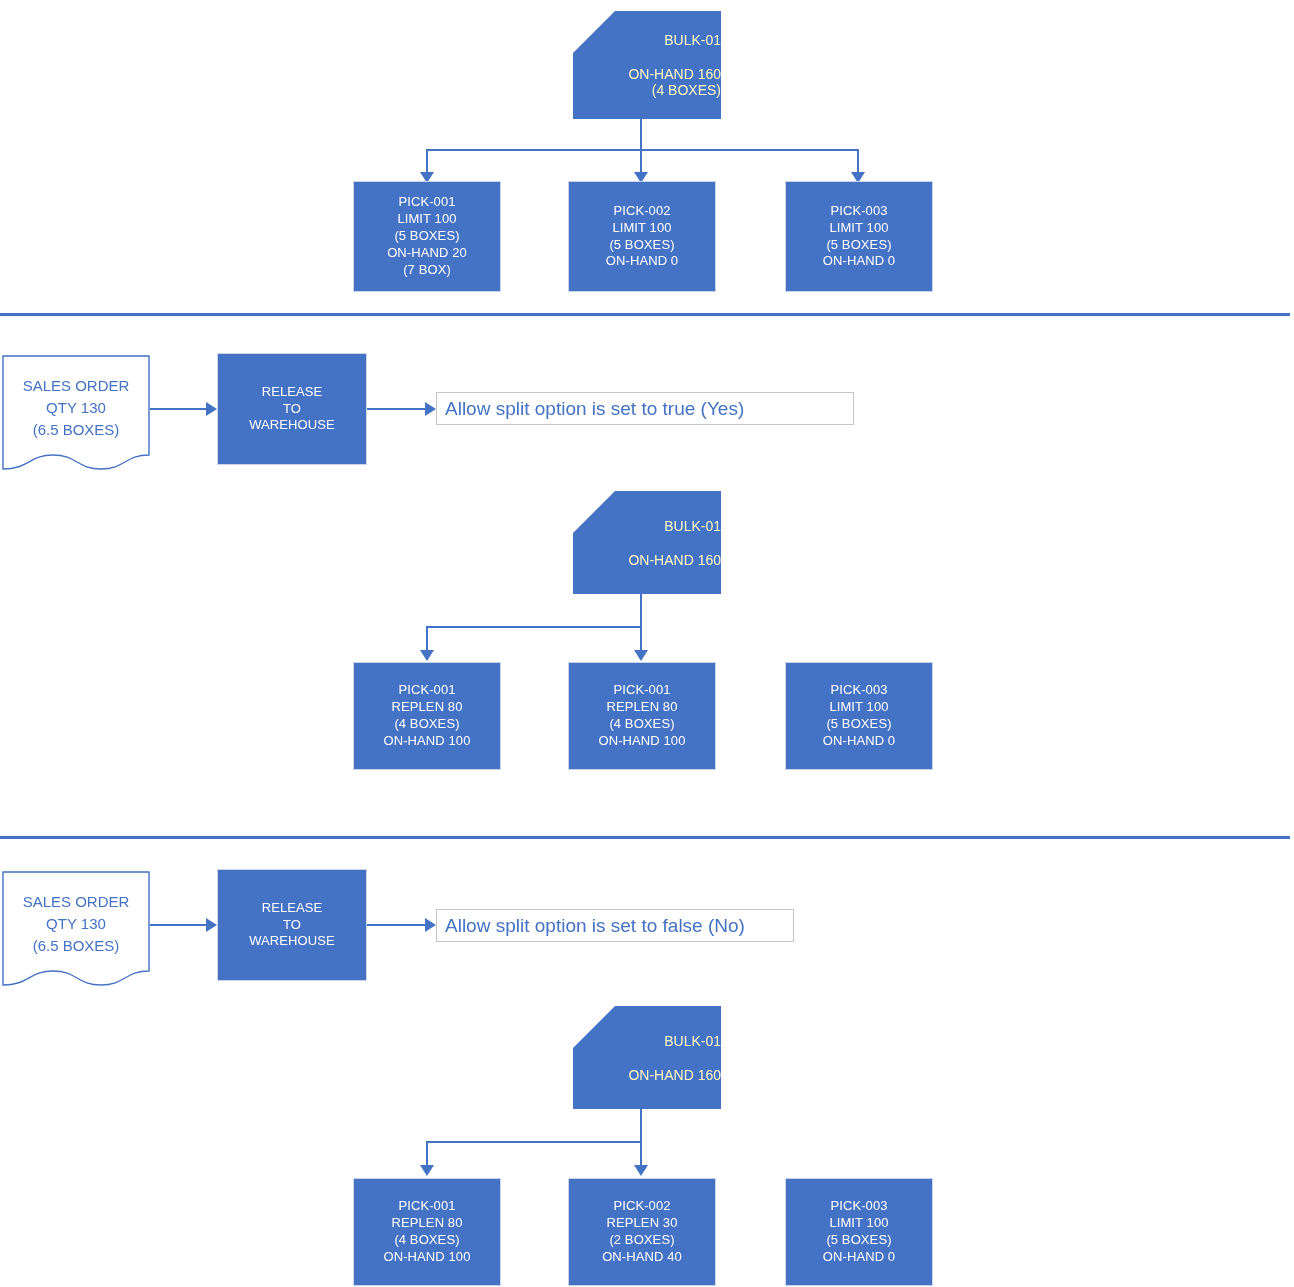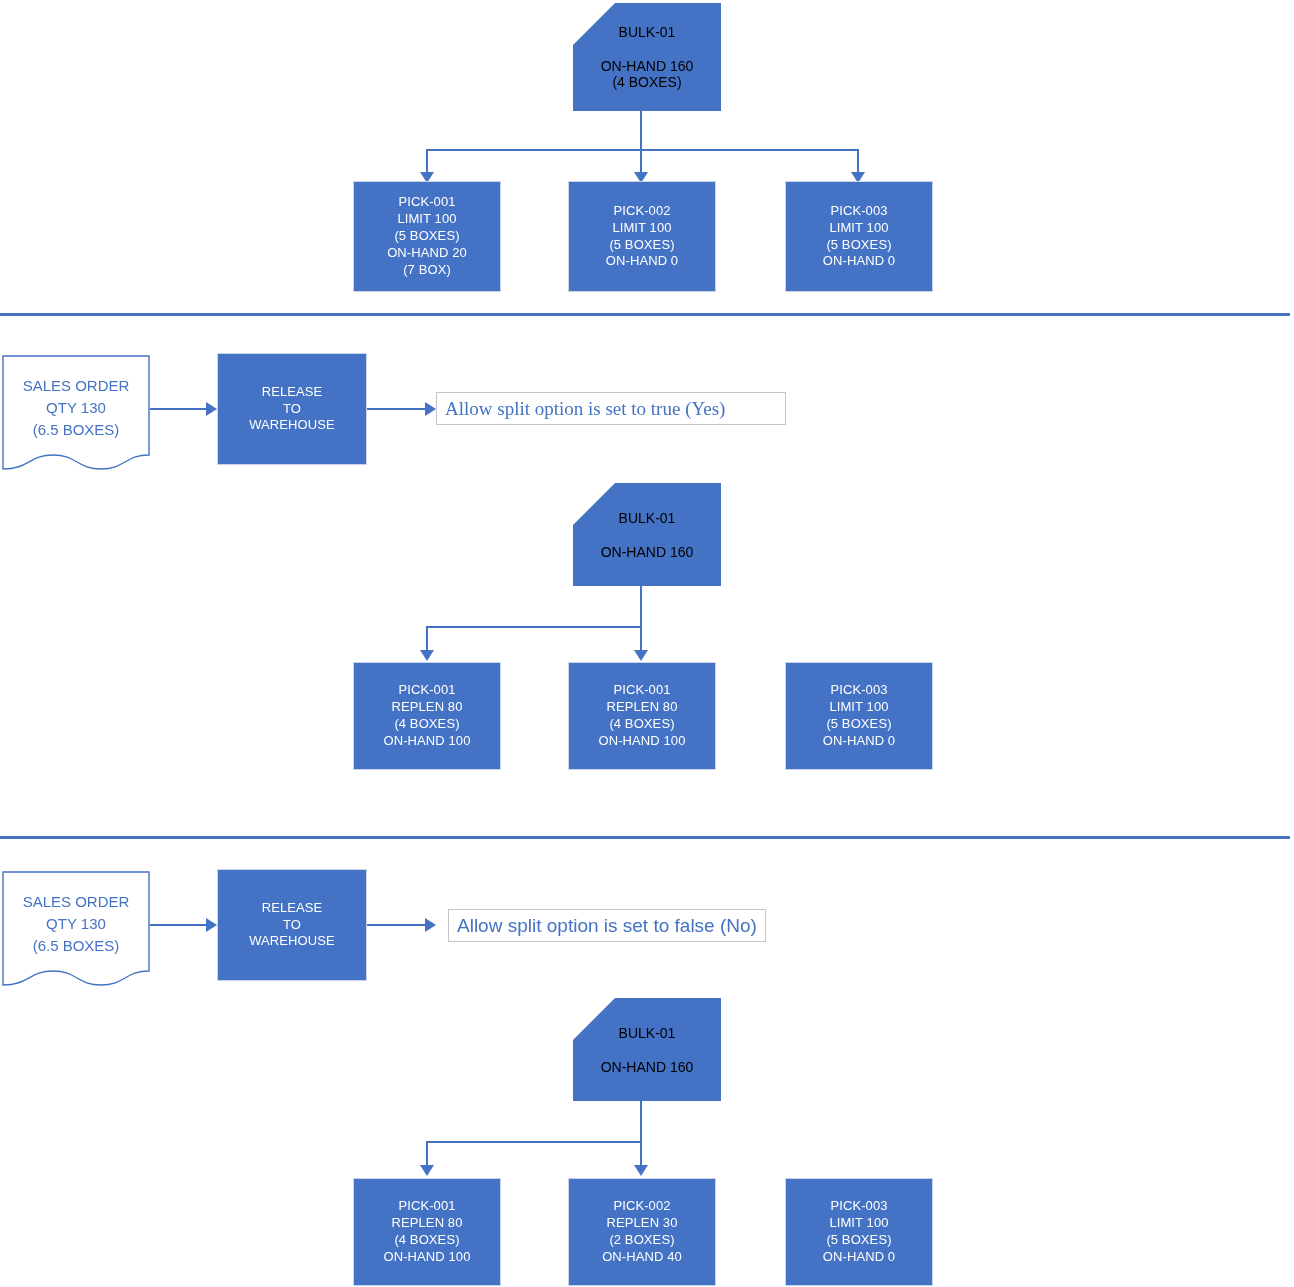--- a/index.html
+++ b/index.html
@@ -30,28 +30,29 @@
     line-height:1.30;
     letter-spacing:.1px;
   }
   .node .ln{display:block;white-space:nowrap;}
 
   
   .bulk{
     background:#4472C4;
     border:none;
     clip-path:polygon(42px 0, 100% 0, 100% 100%, 0 100%, 0 42px);
-    color:#000000;
+    color:#fef9c3;
     display:flex;
     flex-direction:column;
-    align-items:center;
+    align-items:flex-end;
     justify-content:center;
     text-align:center;
     position:absolute;
     box-sizing:border-box;
+    margin-top:8px;
   }
   .bulk .gap{height:18px;}
 
   
   .doc{
     position:absolute;
     box-sizing:border-box;
   }
   .doc svg{position:absolute;left:0;top:0;width:100%;height:100%;}
   .doc .doctext{
@@ -174,21 +175,21 @@
 
   <div class="node" style="left:217px;top:353px;width:150px;height:112px;font-size:13px;">
     <span class="ln">RELEASE</span>
     <span class="ln">TO</span>
     <span class="ln">WAREHOUSE</span>
   </div>
 
   <div class="hline" style="left:367px;top:408px;width:61px;"></div>
   <div class="arrow-right" style="left:425px;top:402px;"></div>
 
-  <div class="note" style="left:436px;top:392px;width:350px;height:33px;font-family:Liberation Serif, serif;">Allow split option is set to true (Yes)</div>
+  <div class="note" style="left:436px;top:392px;width:418px;height:33px;">Allow split option is set to true (Yes)</div>
 
   <div class="bulk" style="left:573px;top:483px;width:148px;height:103px;font-size:14px;">
     <span class="ln">BULK-01</span>
     <span class="gap"></span>
     <span class="ln">ON-HAND 160</span>
   </div>
 
   <div class="vline" style="left:640px;top:586px;height:42px;"></div>
   <div class="hline" style="left:426px;top:626px;width:216px;"></div>
   <div class="vline" style="left:426px;top:626px;height:26px;"></div>
@@ -233,21 +234,21 @@
 
   <div class="node" style="left:217px;top:869px;width:150px;height:112px;font-size:13px;">
     <span class="ln">RELEASE</span>
     <span class="ln">TO</span>
     <span class="ln">WAREHOUSE</span>
   </div>
 
   <div class="hline" style="left:367px;top:924px;width:61px;"></div>
   <div class="arrow-right" style="left:425px;top:918px;"></div>
 
-  <div class="note" style="left:448px;top:909px;width:318px;height:33px;">Allow split option is set to false (No)</div>
+  <div class="note" style="left:436px;top:909px;width:358px;height:33px;">Allow split option is set to false (No)</div>
 
   <div class="bulk" style="left:573px;top:998px;width:148px;height:103px;font-size:14px;">
     <span class="ln">BULK-01</span>
     <span class="gap"></span>
     <span class="ln">ON-HAND 160</span>
   </div>
 
   <div class="vline" style="left:640px;top:1101px;height:42px;"></div>
   <div class="hline" style="left:426px;top:1141px;width:216px;"></div>
   <div class="vline" style="left:426px;top:1141px;height:26px;"></div>

